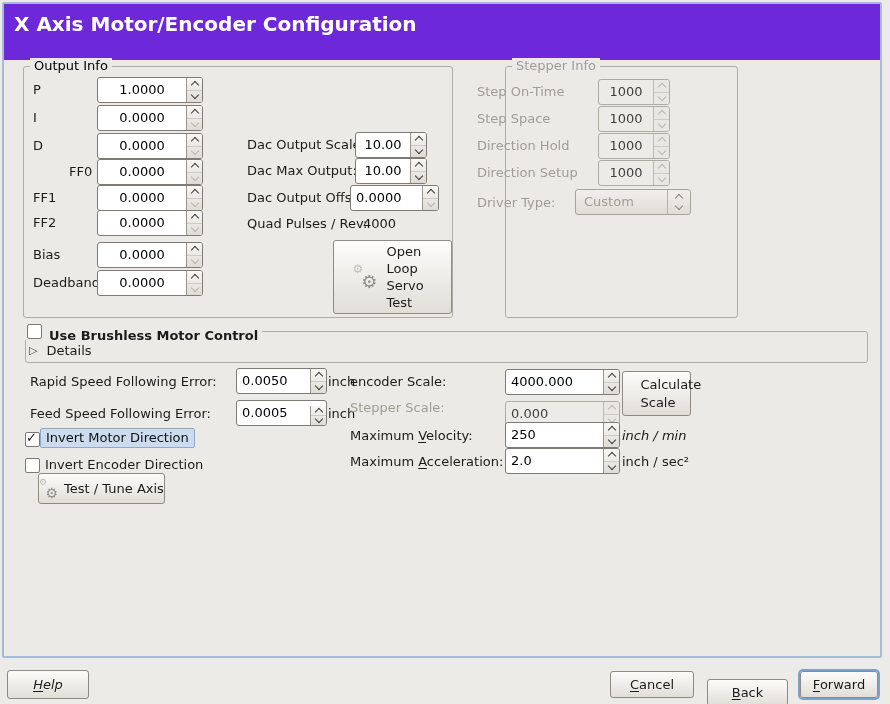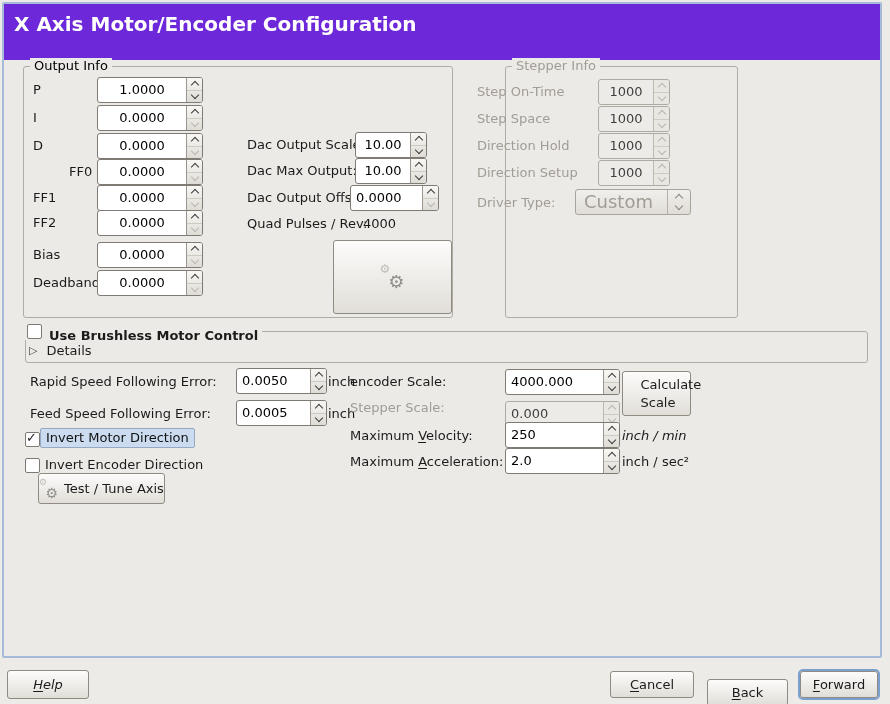--- a/index.html
+++ b/index.html
@@ -44,21 +44,21 @@
   .checkbox .mark{position:absolute;left:0px;top:-3px;font-size:13px;font-weight:bold;font-style:normal;color:#262626;}
   
   .hl-label{position:absolute;background:#CBDCF0;border:1px solid #97A8C3;border-radius:2px;
             padding:1px 5px 2px 5px;font-size:13px;color:#111;white-space:nowrap;}
   
   .expander{position:absolute;display:flex;align-items:center;gap:9px;font-size:13px;color:#1B1B1B;}
   .exp-arrow{font-size:11px;color:#3A3A3A;font-style:normal;}
   
   .combo{position:absolute;display:flex;align-items:stretch;background:linear-gradient(#F1EFEC,#E0DDD7);
          border:1px solid #A8A39B;border-radius:3px;box-sizing:border-box;}
-  .combo .cval{flex:1;font-size:18px;line-height:24px;padding-left:8px;color:#A19C95;white-space:nowrap;}
+  .combo .cval{flex:1;font-size:13px;line-height:24px;padding-left:8px;color:#A19C95;white-space:nowrap;}
   .combo .carea{width:22px;border-left:1px solid #B5B0A8;display:flex;flex-direction:column;align-items:center;justify-content:center;gap:2px;}
   .combo .chev{border-color:#8A857E;width:5px;height:5px;}
   .combo .chev.u{transform:rotate(45deg);margin:0;}
   .combo .chev.d{transform:rotate(225deg);margin:0;}
   
   .gears{position:relative;display:inline-block;width:26px;height:26px;flex:none;}
   .gears .g1{position:absolute;left:0;top:-2px;font-size:12px;color:#BFBFB9;font-style:normal;}
   .gears .g2{position:absolute;right:1px;bottom:-1px;font-size:18px;line-height:18px;color:#8F8F89;font-style:normal;}
   .gears.small{width:20px;height:20px;}
   .gears.small .g1{font-size:9px;}
@@ -215,20 +215,21 @@
         <i class="chev d dim"></i>
       </span>
     </span>
 </div>
 
 <div class="btn" style="left:333px;top:240px;width:119px;height:74px;gap:8px;">
   <span class="gears">
     <i class="g1">⚙</i>
       <i class="g2">⚙</i>
   </span>
+  <span style="width:46px;text-align:left;line-height:17px;white-space:normal;">Open Loop Servo Test</span>
 </div>
 
 <div class="frame" style="left:465px;top:66px;width:231px;height:250px;margin-left:40px;">
   <span class="legend dis">Stepper Info</span>
 </div>
 
 <div class="label dis" style="left:477px;top:84px;">Step On-Time</div>
 <div class="label dis" style="left:477px;top:111px;">Step Space</div>
 <div class="label dis" style="left:477px;top:138px;">Direction Hold</div>
 <div class="label dis" style="left:477px;top:165px;">Direction Setup</div>
@@ -305,21 +306,21 @@
         <i class="chev u"></i>
       </span>
       <span class="half dn">
         <i class="chev d"></i>
       </span>
     </span>
 </div>
 <div class="label" style="left:328px;top:374px;">inch</div>
 
 <div class="label" style="left:30px;top:406px;">Feed Speed Following Error:</div>
-<div class="spin" style="left:236px;top:400px;width:89px;">
+<div class="spin" style="left:236px;top:400px;width:89px;align-items:flex-end;">
   <span class="val">0.0005</span>
   <span class="btns">
       <span class="half up">
         <i class="chev u"></i>
       </span>
       <span class="half dn">
         <i class="chev d"></i>
       </span>
     </span>
 </div>

